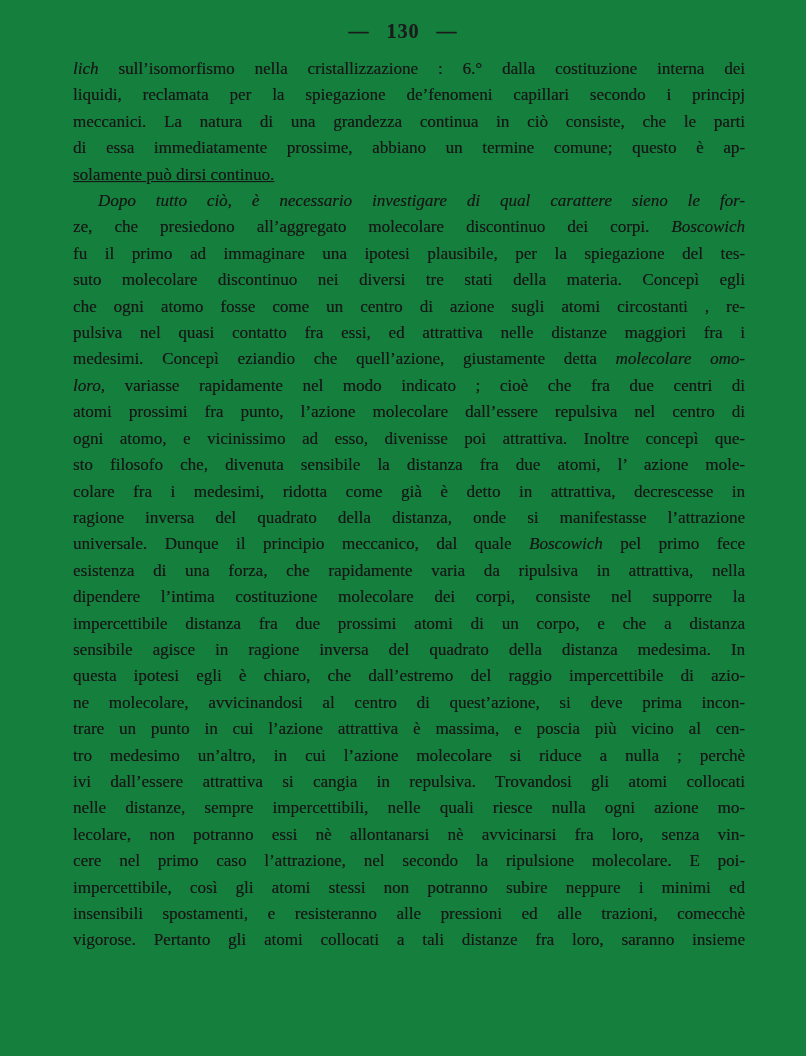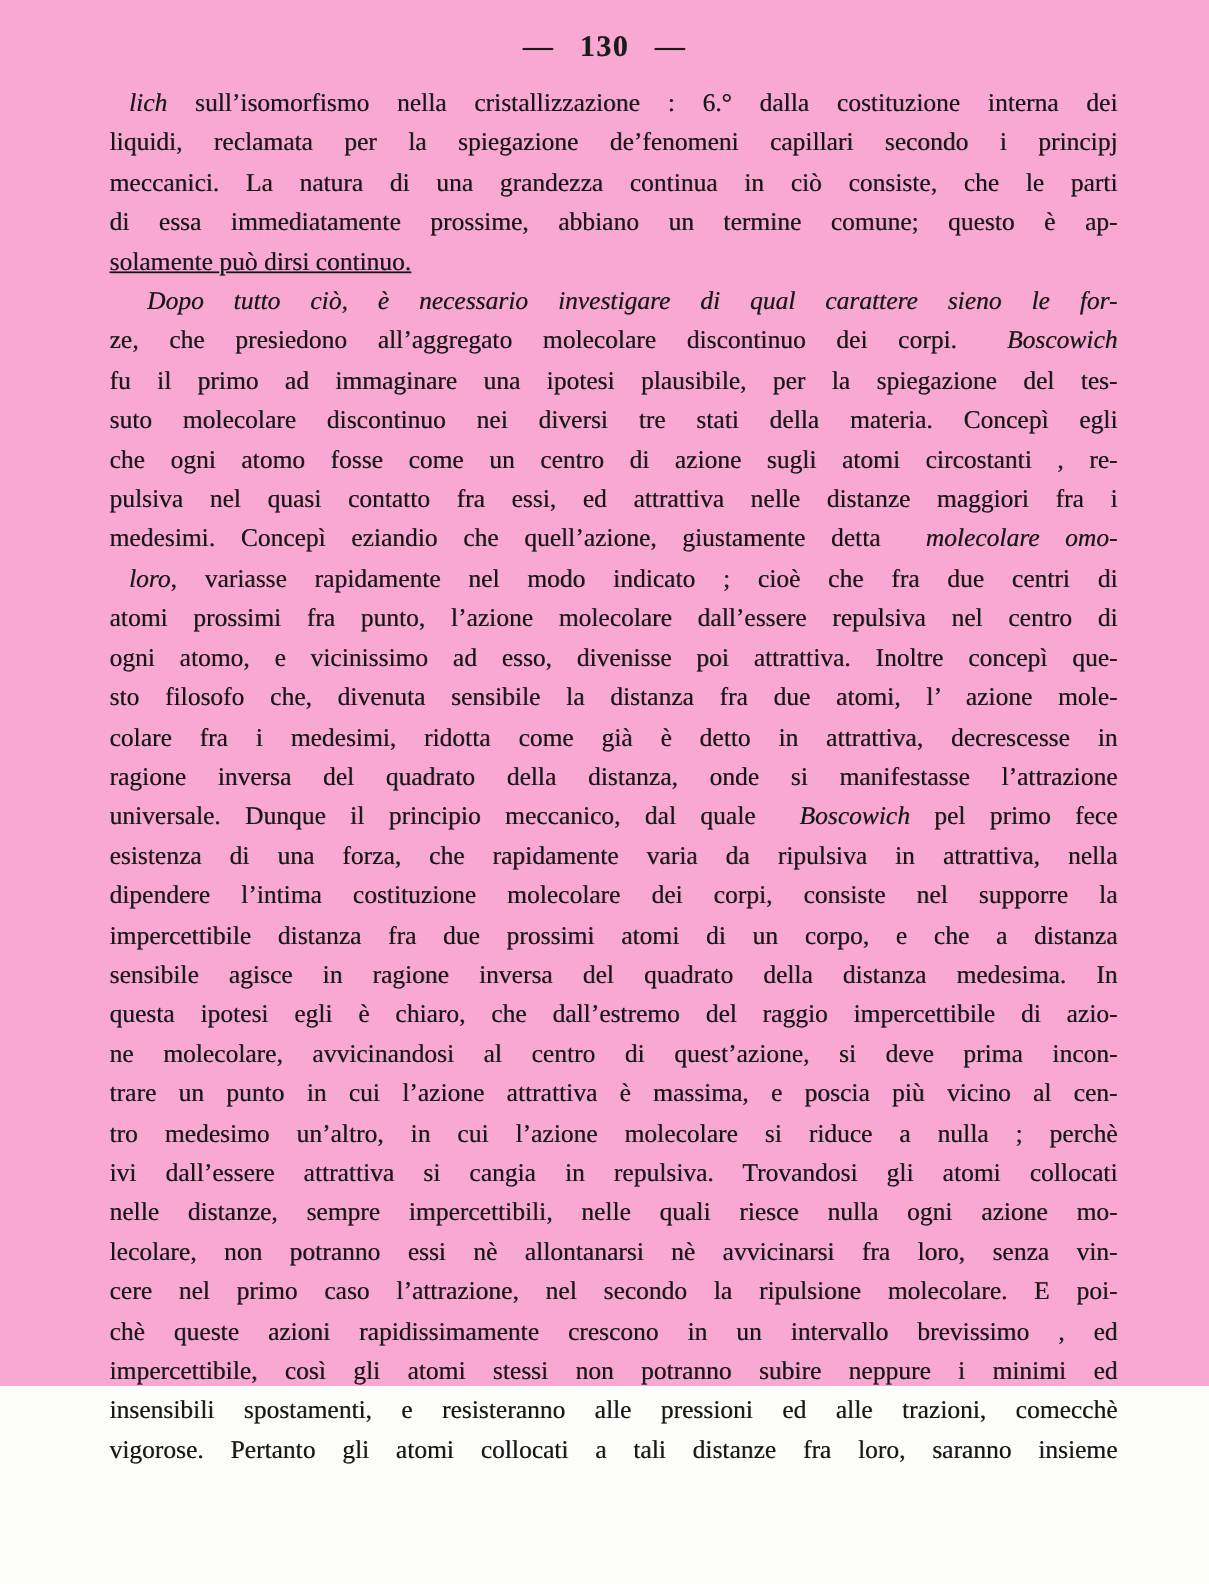--- a/index.html
+++ b/index.html
@@ -9,22 +9,22 @@
   body {
     width: 806px;
     height: 1056px;
     background: #fcfcfb;
     overflow: hidden;
     font-family: "Liberation Serif", serif;
   }
   .page {
     position: relative;
     width: 806px;
-    height: 924px;
-    background: #f9a8d4;
+    height: 1056px;
+    background: #15803d;
   }
   .header {
     position: absolute;
     top: 20px;
     left: 0;
     width: 100%;
     text-align: center;
     font-size: 20px;
     font-weight: bold;
     color: #1b1b1b;
@@ -53,21 +53,20 @@
     text-align: left;
     text-align-last: left;
     text-decoration: underline;
   }
   .line.ind {
     text-indent: 25px;
     font-style: italic;
   }
   .it {
     font-style: italic;
-    margin-left: 13px;
   }
 </style>
 </head>
 <body>
 
 <div class="page">
   <div class="header">— 130 —</div>
   <div class="text-body">
       <div class="line"><span class="it">lich</span><span> sull’isomorfismo nella cristallizzazione : 6.° dalla costituzione interna dei</span></div>
       <div class="line"><span>liquidi, reclamata per la spiegazione de’fenomeni capillari secondo i principj</span></div>
@@ -93,18 +92,17 @@
       <div class="line"><span>impercettibile distanza fra due prossimi atomi di un corpo, e che a distanza</span></div>
       <div class="line"><span>sensibile agisce in ragione inversa del quadrato della distanza medesima. In</span></div>
       <div class="line"><span>questa ipotesi egli è chiaro, che dall’estremo del raggio impercettibile di azio-</span></div>
       <div class="line"><span>ne molecolare, avvicinandosi al centro di quest’azione, si deve prima incon-</span></div>
       <div class="line"><span>trare un punto in cui l’azione attrattiva è massima, e poscia più vicino al cen-</span></div>
       <div class="line"><span>tro medesimo un’altro, in cui l’azione molecolare si riduce a nulla ; perchè</span></div>
       <div class="line"><span>ivi dall’essere attrattiva si cangia in repulsiva. Trovandosi gli atomi collocati</span></div>
       <div class="line"><span>nelle distanze, sempre impercettibili, nelle quali riesce nulla ogni azione mo-</span></div>
       <div class="line"><span>lecolare, non potranno essi nè allontanarsi nè avvicinarsi fra loro, senza vin-</span></div>
       <div class="line"><span>cere nel primo caso l’attrazione, nel secondo la ripulsione molecolare. E poi-</span></div>
-      <div class="line"><span>chè queste azioni rapidissimamente crescono in un intervallo brevissimo , ed</span></div>
       <div class="line"><span>impercettibile, così gli atomi stessi non potranno subire neppure i minimi ed</span></div>
       <div class="line"><span>insensibili spostamenti, e resisteranno alle pressioni ed alle trazioni, comecchè</span></div>
       <div class="line"><span>vigorose. Pertanto gli atomi collocati a tali distanze fra loro, saranno insieme</span></div>
     </div>
 </div>
 
 </body></html>

